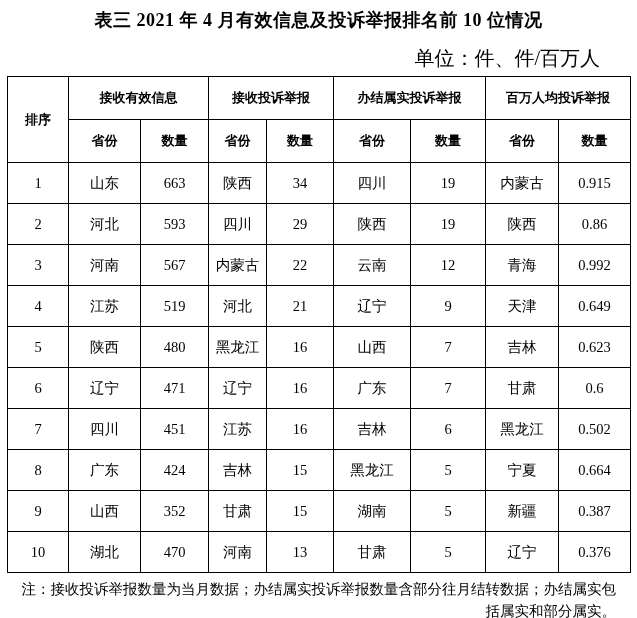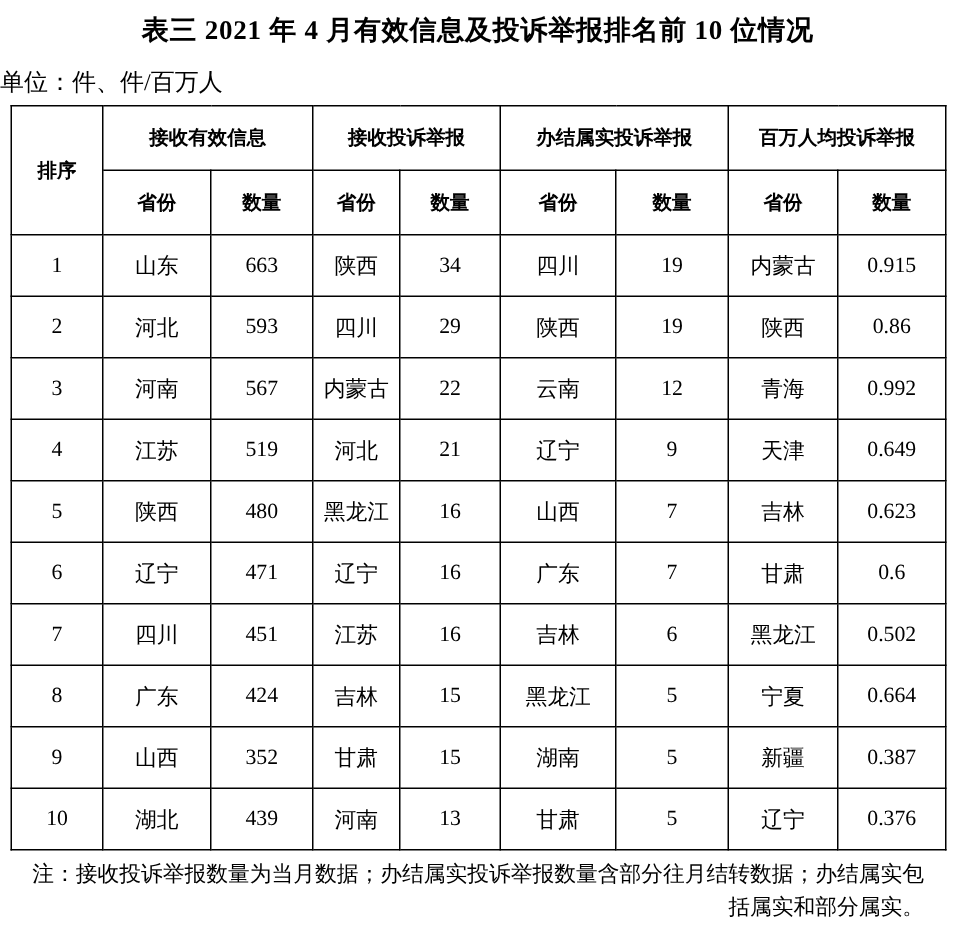--- a/index.html
+++ b/index.html
@@ -13,21 +13,22 @@
   .page { width: 637px; height: 618px; overflow: hidden; }
   .title {
     margin: 8px 0 0 0;
     text-align: center;
     font-size: 18px;
     font-weight: bold;
     letter-spacing: 0.5px;
   }
   .unit {
     margin: 13px 37px 4px 0;
-    font-size: 16px;
+    text-align: right;
+    font-size: 20px;
   }
   table.rank-table {
     border-collapse: collapse;
     table-layout: fixed;
     margin-left: 7px;
     width: 623px;
   }
   .rank-table th, .rank-table td {
     border: 1px solid #000000;
     text-align: center;
@@ -190,21 +191,21 @@
           <td>甘肃</td>
           <td>15</td>
           <td>湖南</td>
           <td>5</td>
           <td>新疆</td>
           <td>0.387</td>
         </tr>
         <tr>
           <td>10</td>
           <td>湖北</td>
-          <td>439</td>
+          <td>470</td>
           <td>河南</td>
           <td>13</td>
           <td>甘肃</td>
           <td>5</td>
           <td>辽宁</td>
           <td>0.376</td>
         </tr>
       </tbody>
   </table>
 

